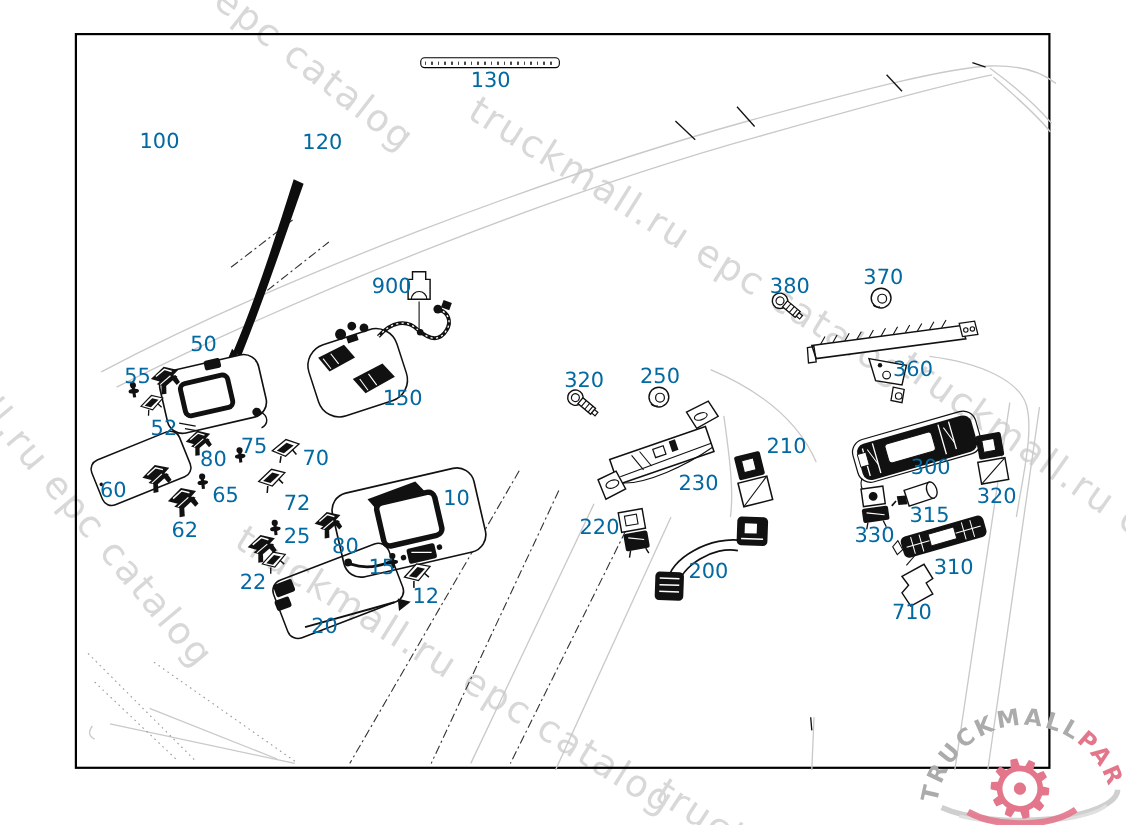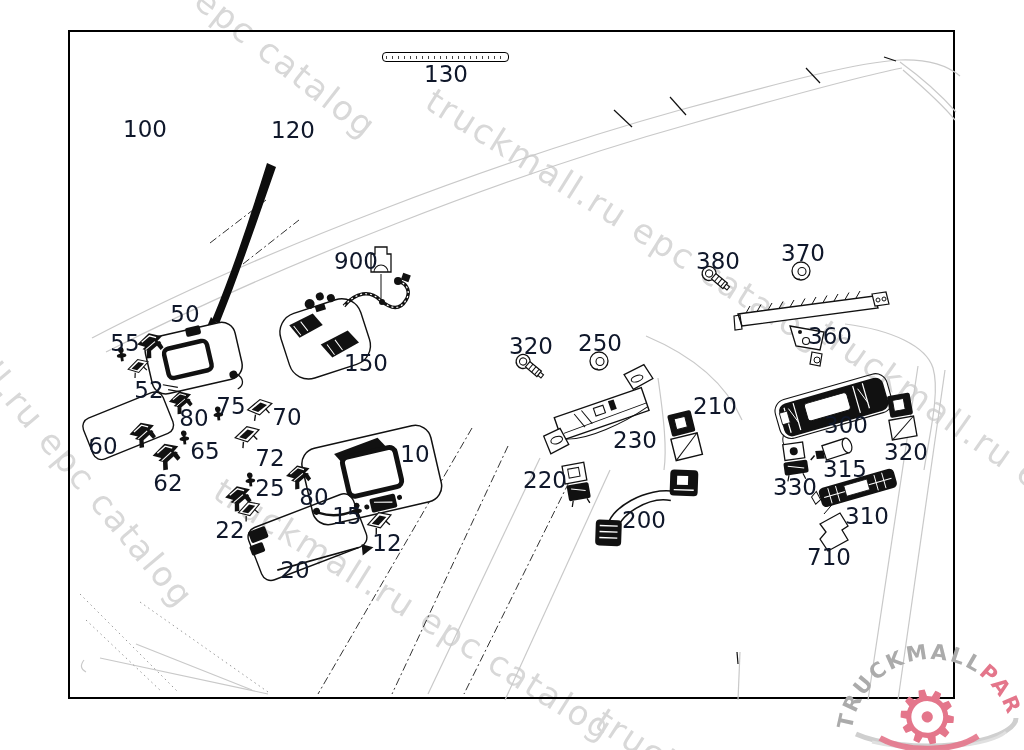--- a/index.html
+++ b/index.html
@@ -8,21 +8,21 @@
   
   .wm{position:absolute;z-index:1;font-size:34px;letter-spacing:2px;color:#d8d8d8;
       white-space:nowrap;transform-origin:left top;user-select:none;}
   
   #frame{position:absolute;left:68px;top:30px;width:887px;height:669px;
          border:2px solid #000;z-index:2;box-sizing:border-box;background:transparent;}
   
   #art{position:absolute;left:0;top:0;z-index:3;}
   
   .callout{position:absolute;z-index:4;transform:translate(-50%,-50%);
-           font-size:23px;color:#0f172a;line-height:1;cursor:default;}
+           font-size:19px;color:#0369a1;line-height:1;cursor:default;}
   
   .wbox{position:absolute;z-index:4;background:#fff;border:2px solid #000;box-sizing:border-box;}
   #w100{left:84px;top:47px;width:123px;height:70px;border-radius:7px;padding:2px 3px;}
   #w100 .t{font-size:8px;font-weight:bold;text-align:center;letter-spacing:-0.4px;white-space:nowrap;border-bottom:1px solid #000;padding-bottom:1px;}
   #w100 .row{display:flex;gap:2px;margin-top:1px;}
   #w100 .en{font-size:4.6px;font-weight:bold;white-space:nowrap;}
   .microbars{background:repeating-linear-gradient(#6a6a6a 0 1px,transparent 1px 3px);width:100%;}
   #w100 .fr{font-size:4.8px;font-weight:bold;white-space:nowrap;border-top:1px solid #000;margin-top:1px;}
   
   #w120{left:224px;top:42px;width:138px;height:74px;border-radius:5px;padding:2px 4px;}

